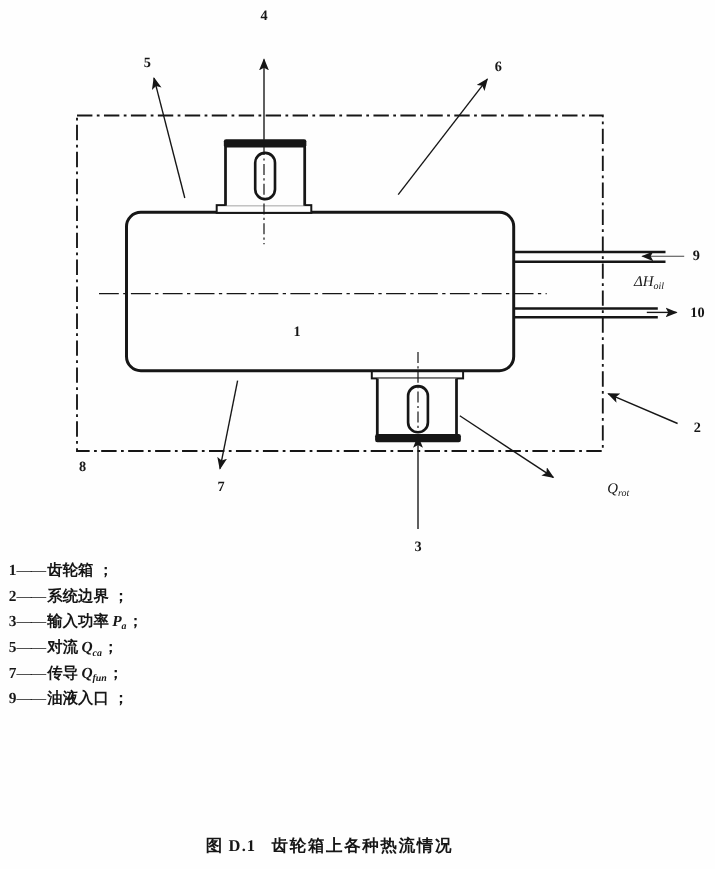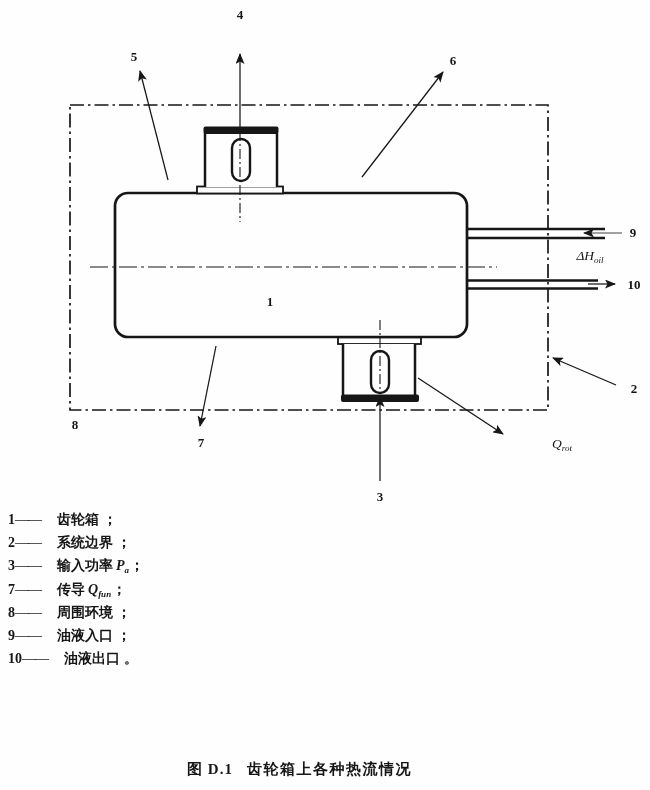--- a/index.html
+++ b/index.html
@@ -8,21 +8,21 @@
   .diagram{position:absolute;left:0;top:0;width:650px;height:505px;}
   .diagram svg{position:absolute;left:0;top:0;}
   .dlabel{position:absolute;transform:translate(-50%,-50%);font-size:13px;font-weight:700;
           font-family:"Liberation Serif",serif;white-space:nowrap;line-height:1;}
   .sym-label{font-weight:400;font-style:italic;font-size:13.5px;}
   .sub{font-size:9px;vertical-align:-3px;letter-spacing:0;}
   .legend{position:absolute;left:8px;top:508px;width:420px;}
   .legend-row{height:23.2px;line-height:23.2px;font-size:14px;font-weight:600;white-space:nowrap;}
   .lg-num{font-family:"Liberation Serif",serif;font-weight:700;}
   .lg-sep{letter-spacing:-1px;font-weight:400;}
-  .lg-label{margin-left:16px;}
+  .lg-label{margin-left:2px;}
   .lg-sym{font-family:"Liberation Serif",serif;font-style:italic;font-weight:600;margin-left:3px;}
   .lg-sub{font-family:"Liberation Serif",serif;font-style:italic;font-size:9px;vertical-align:-3px;}
   .lg-punct{margin-left:1px;}
   .caption{position:absolute;left:0;top:760px;width:532px;box-sizing:border-box;padding-left:67px;
            text-align:center;font-size:15px;font-weight:700;white-space:nowrap;}
   .caption .fig-no{margin-right:14px;letter-spacing:1px;}
   .caption .fig-title{letter-spacing:1.5px;}
 </style>
 </head>
 <body>
@@ -94,21 +94,20 @@
 
     <div class="dlabel sym-label" style="left:590px;top:257px;"><span>ΔH</span><span class="sub">oil</span></div>
 
     <div class="dlabel sym-label" style="left:522px;top:445px;margin-left:40px;"><span>Q</span><span class="sub">rot</span></div>
   </div>
 
   <div class="legend">
     <div class="legend-row"><span class="lg-num">1</span><span class="lg-sep">——</span><span class="lg-label">齿轮箱</span><span class="lg-sym"></span><span class="lg-sub"></span><span class="lg-punct">；</span></div>
     <div class="legend-row"><span class="lg-num">2</span><span class="lg-sep">——</span><span class="lg-label">系统边界</span><span class="lg-sym"></span><span class="lg-sub"></span><span class="lg-punct">；</span></div>
     <div class="legend-row"><span class="lg-num">3</span><span class="lg-sep">——</span><span class="lg-label">输入功率</span><span class="lg-sym">P</span><span class="lg-sub">a</span><span class="lg-punct">；</span></div>
+    <div class="legend-row"><span class="lg-num">5</span><span class="lg-sep">——</span><span class="lg-label">对流</span><span class="lg-sym">Q</span><span class="lg-sub">ca</span><span class="lg-punct">；</span></div>
     <div class="legend-row"><span class="lg-num">7</span><span class="lg-sep">——</span><span class="lg-label">传导</span><span class="lg-sym">Q</span><span class="lg-sub">fun</span><span class="lg-punct">；</span></div>
-    <div class="legend-row"><span class="lg-num">8</span><span class="lg-sep">——</span><span class="lg-label">周围环境</span><span class="lg-sym"></span><span class="lg-sub"></span><span class="lg-punct">；</span></div>
     <div class="legend-row"><span class="lg-num">9</span><span class="lg-sep">——</span><span class="lg-label">油液入口</span><span class="lg-sym"></span><span class="lg-sub"></span><span class="lg-punct">；</span></div>
-    <div class="legend-row"><span class="lg-num">10</span><span class="lg-sep">——</span><span class="lg-label">油液出口</span><span class="lg-sym"></span><span class="lg-sub"></span><span class="lg-punct">。</span></div>
   </div>
 
   <div class="caption"><span class="fig-no">图 D.1</span><span class="fig-title">齿轮箱上各种热流情况</span></div>
 
 </div>
 
 </body></html>

